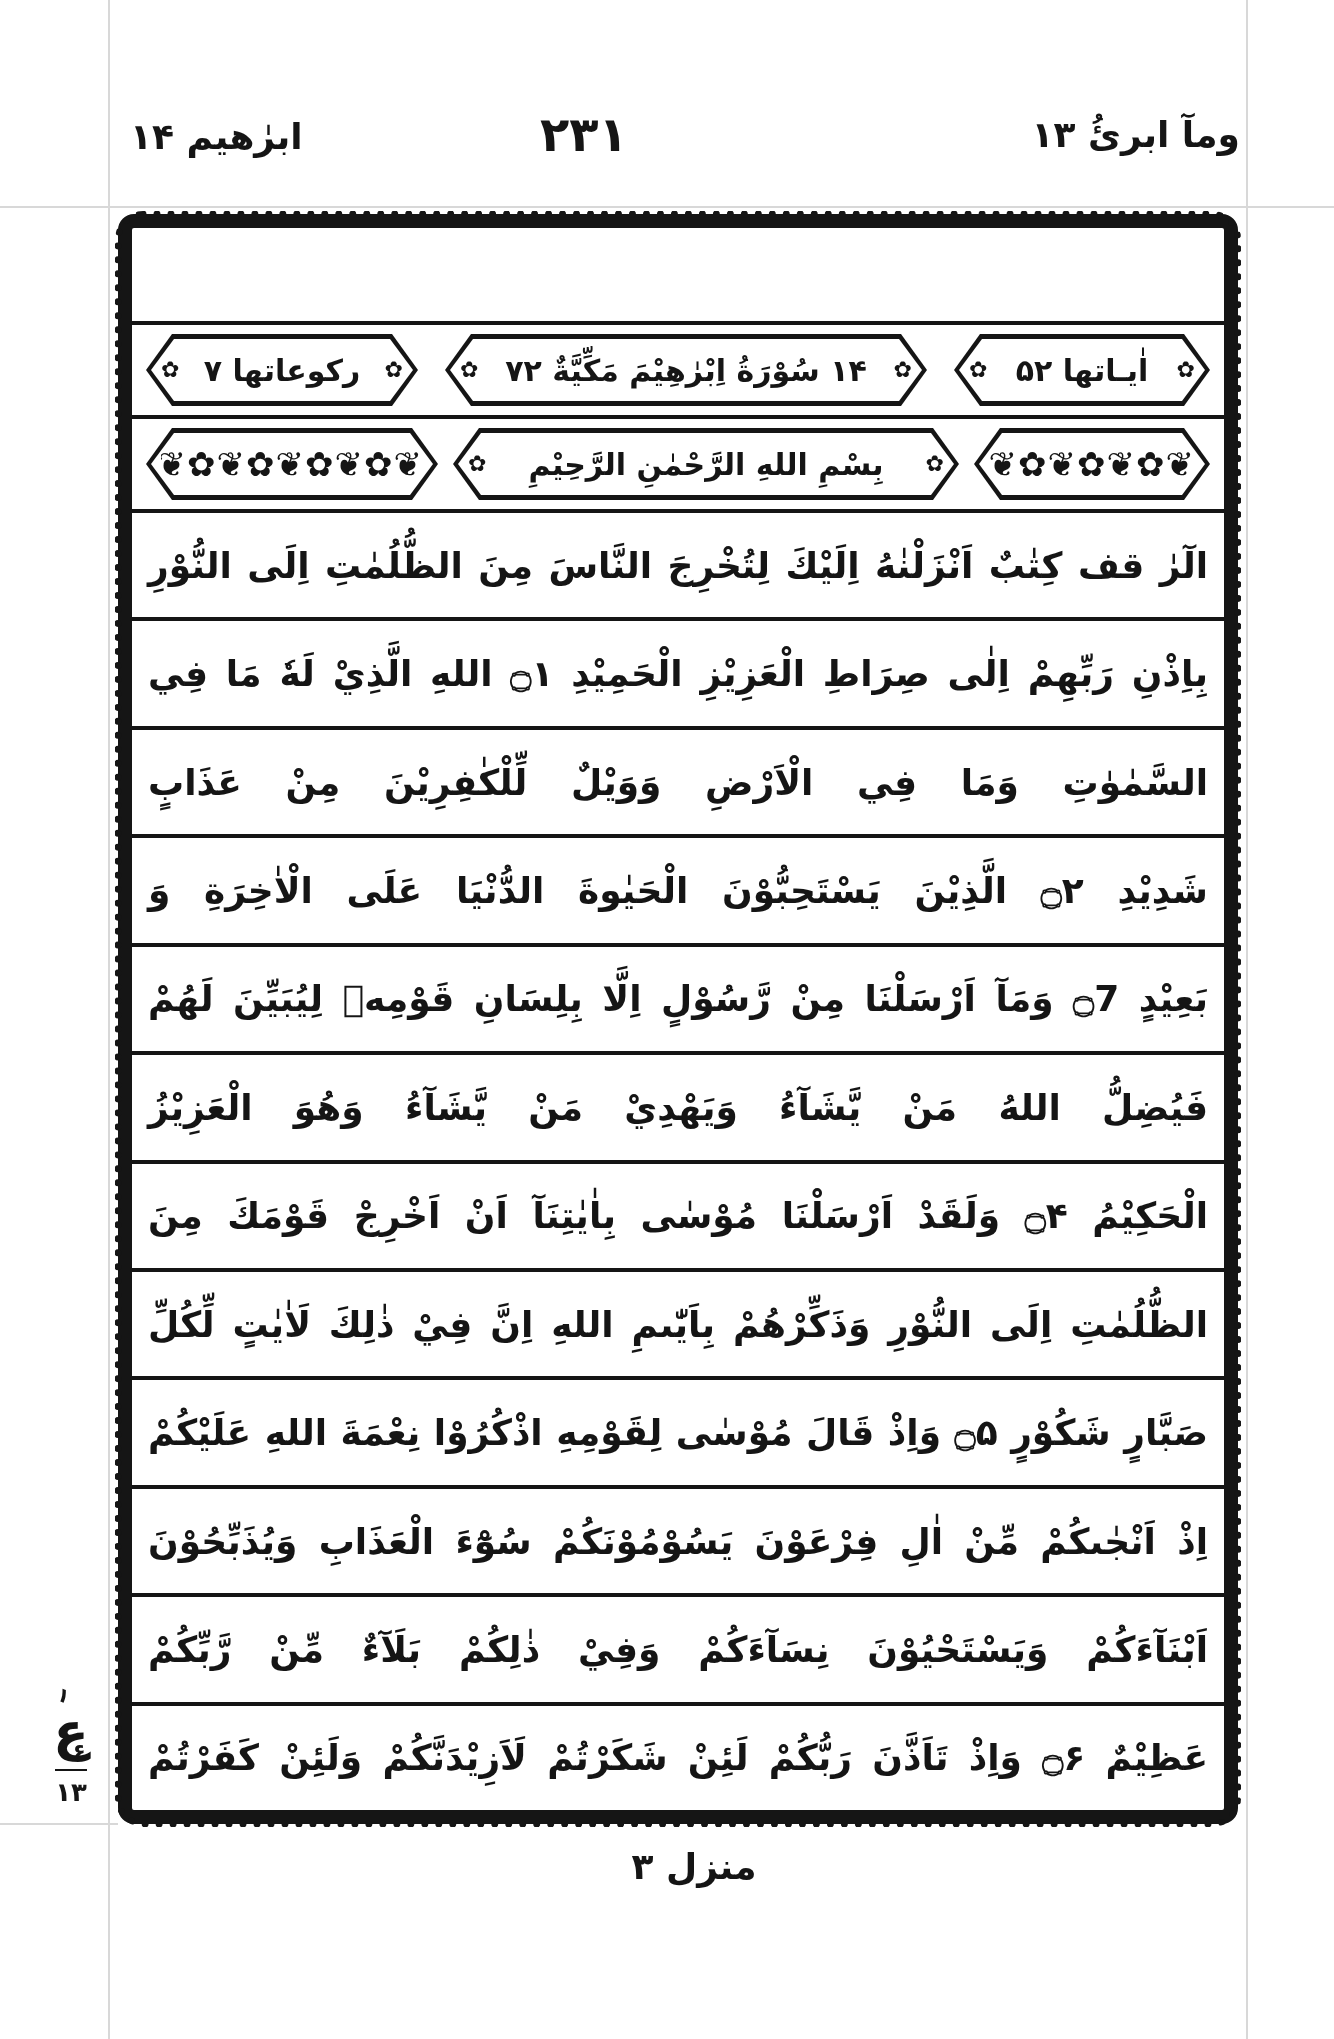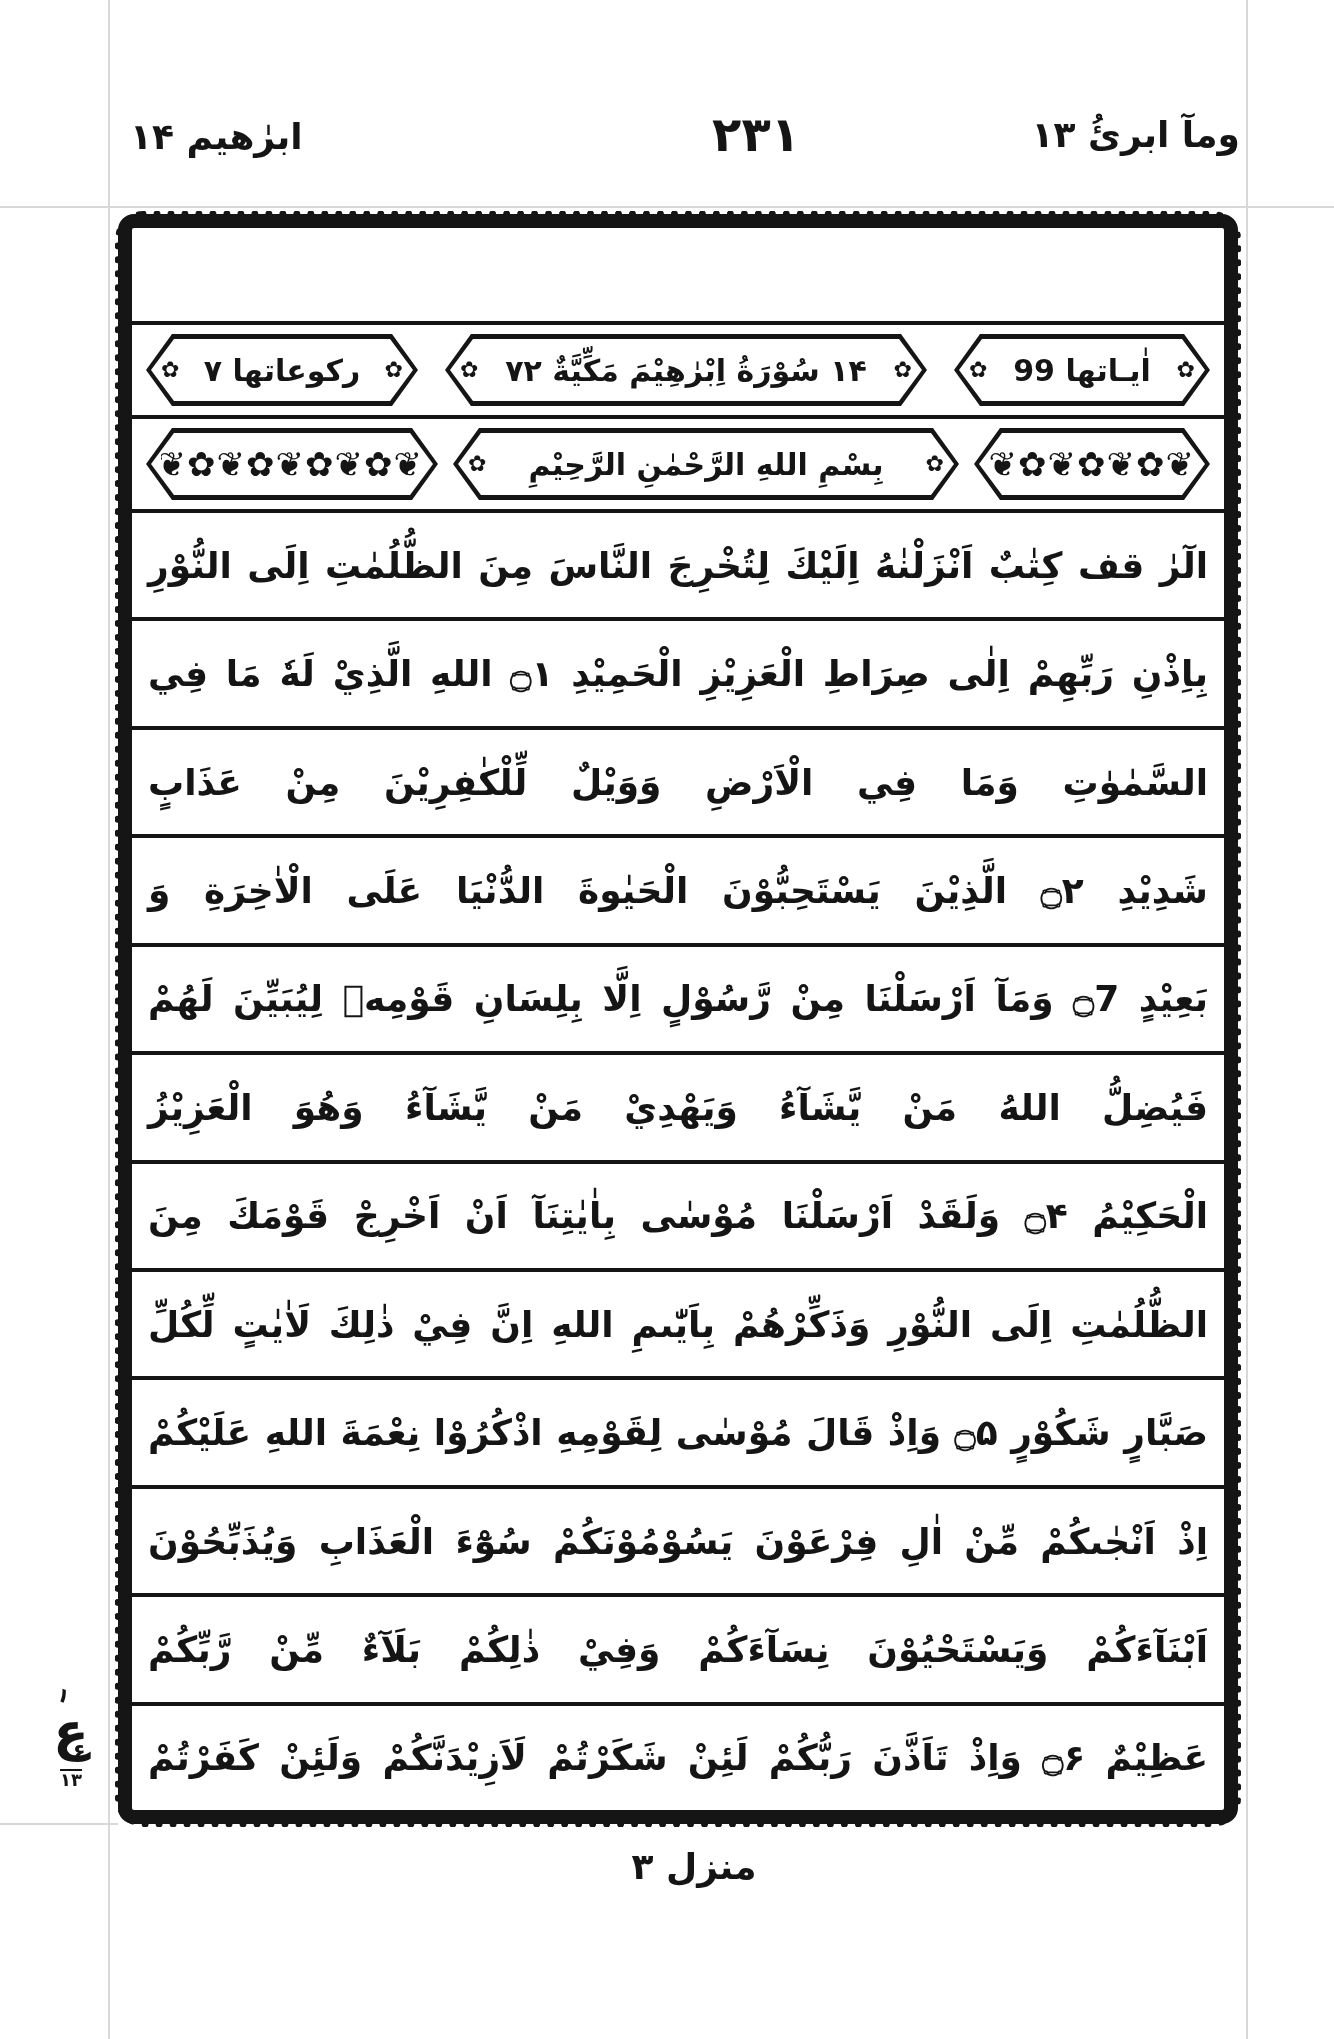--- a/index.html
+++ b/index.html
@@ -14,21 +14,21 @@
   
   .guide { position:absolute; background:#d8d8d8; }
   .guide-h-top { top:206px; left:0; width:1334px; height:2px; }
   .guide-v-left { top:0; left:108px; width:2px; height:2039px; }
   .guide-v-right { top:0; left:1246px; width:2px; height:2039px; }
   .guide-h-bottom-left { top:1823px; left:0; width:118px; height:2px; }
 
   
   .running-head { position:absolute; font-weight:bold; white-space:nowrap; direction:rtl; }
   .head-left  { top:116px; left:130px;  font-size:36px; }
-  .head-center{ top:106px; left:540px; width:260px; text-align:right; font-size:48px; letter-spacing:6px; }
+  .head-center{ top:106px; left:540px; width:260px; text-align:left; font-size:48px; letter-spacing:6px; }
   .head-right { top:114px; left:1040px; width:200px; text-align:center; font-size:36px; }
 
   
   .frame {
     position:absolute; left:118px; top:214px;
     width:1120px; height:1610px;
     border:14px solid #151515;
     border-radius:16px;
     background:#ffffff;
   }
@@ -84,21 +84,21 @@
 
   
   .ruku-marker {
     position:absolute; left:36px; top:1688px; width:70px;
     display:flex; flex-direction:column; align-items:center;
     font-weight:bold; direction:rtl;
   }
   .mm-above { font-size:20px; line-height:1; transform:rotate(20deg) translateX(-8px); }
   .mm-sym   { font-size:52px; line-height:0.9; }
   .mm-mid   { font-size:22px; line-height:1; margin-top:-14px; transform:translateX(8px); }
-  .mm-below { font-size:18px; line-height:1; margin-top:6px; border-top:2px solid #151515; padding-top:0; }
+  .mm-below { font-size:26px; line-height:1; margin-top:6px; border-top:2px solid #151515; padding-top:8px; }
 
   
   .manzil {
     position:absolute; top:1846px; left:134px; width:1120px;
     text-align:center; font-size:36px; font-weight:bold; direction:rtl;
   }
 </style>
 </head>
 <body>
 
@@ -130,21 +130,21 @@
         <div class="cart-in">
           <span class="fleur">✿</span>
           <span class="cart-label">۱۴ سُوْرَةُ اِبْرٰهِیْمَ مَکِّیَّةٌ ۷۲</span>
           <span class="fleur">✿</span>
         </div>
       </div>
       <div class="cart cart-w-ayat">
         <div class="cart-bg"></div>
         <div class="cart-in">
           <span class="fleur">✿</span>
-          <span class="cart-label">اٰیـاتها 99</span>
+          <span class="cart-label">اٰیـاتها ۵۲</span>
           <span class="fleur">✿</span>
         </div>
       </div>
     </div>
 
     <div class="row row-bism" dir="ltr">
       <div class="cart cart-w-ornL">
         <div class="cart-bg"></div>
         <div class="cart-in">
           <span class="cart-fill">❦✿❦✿❦✿❦✿❦</span>

